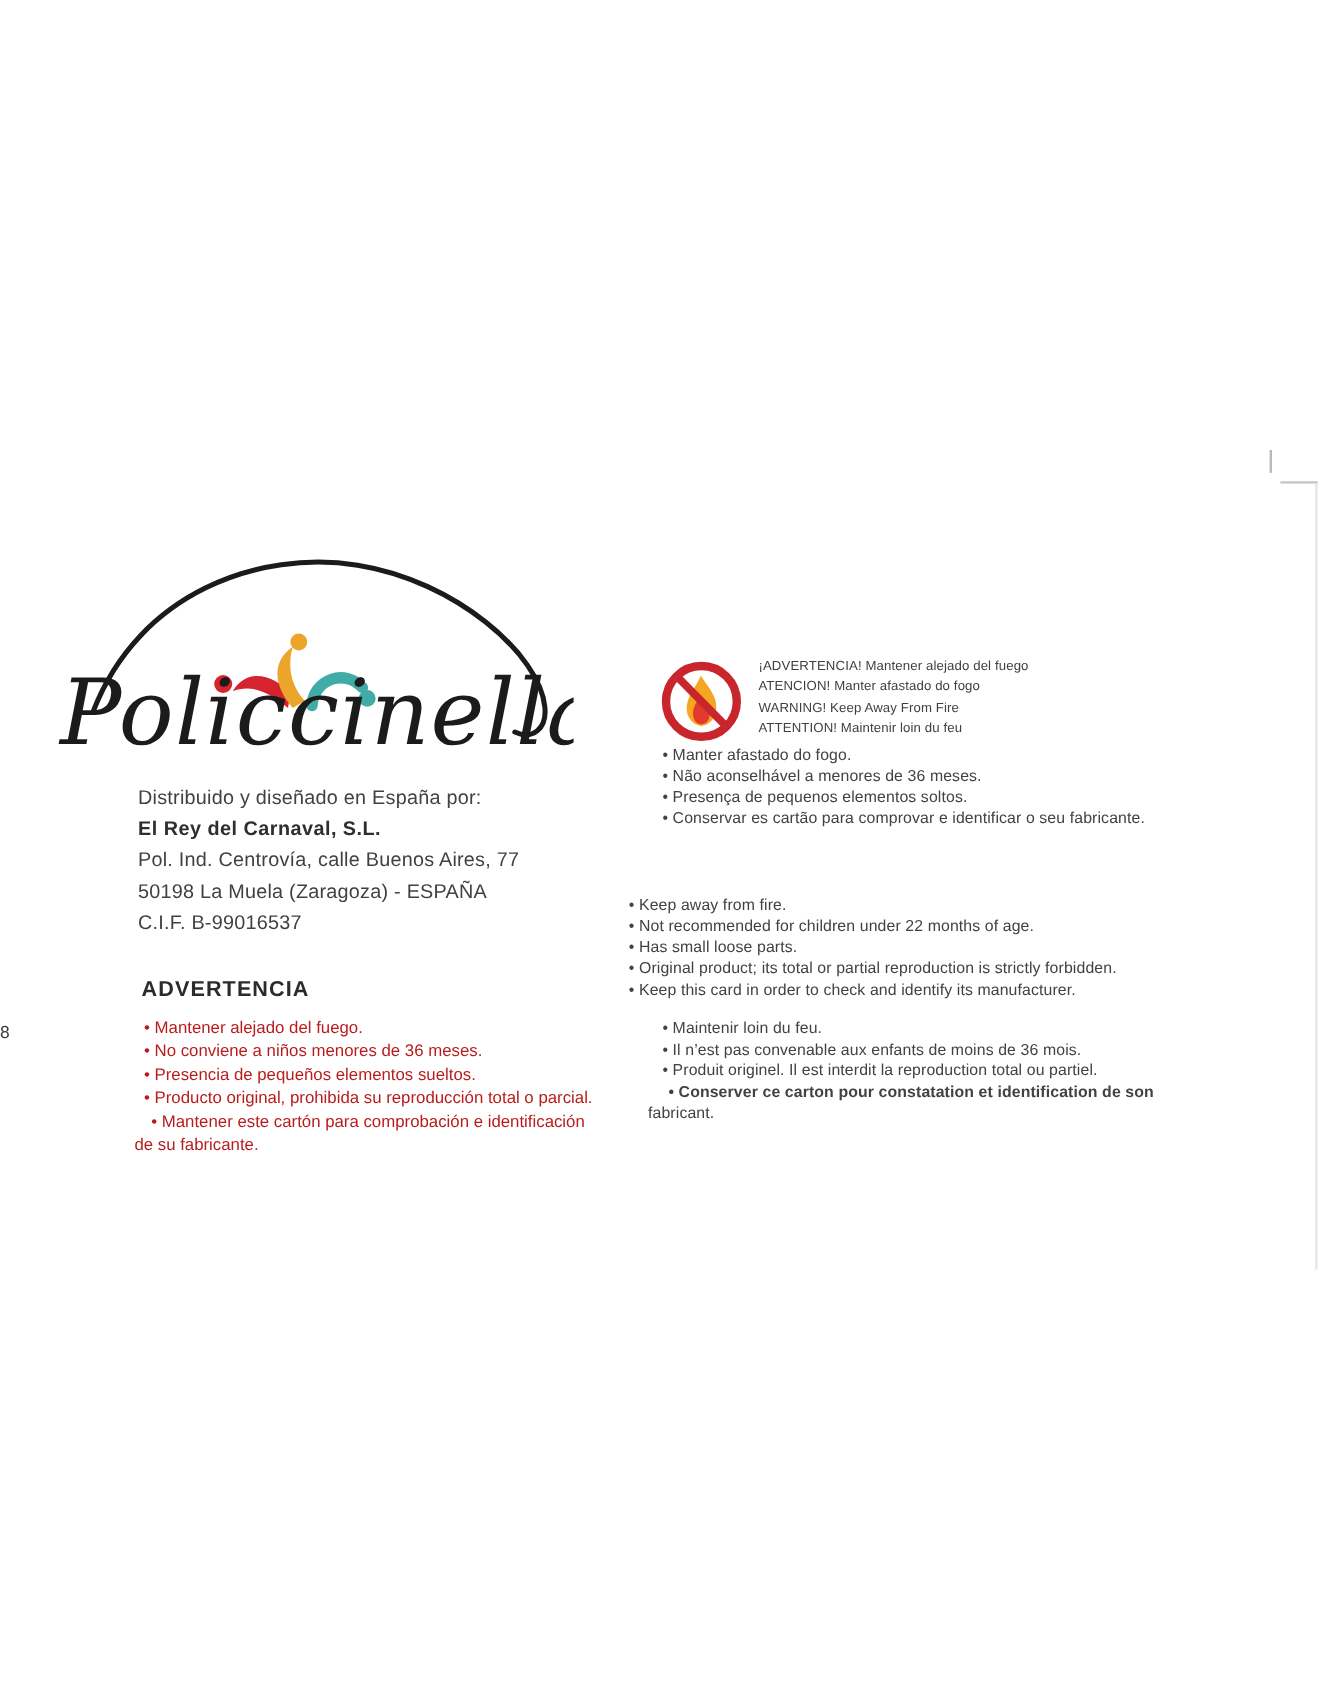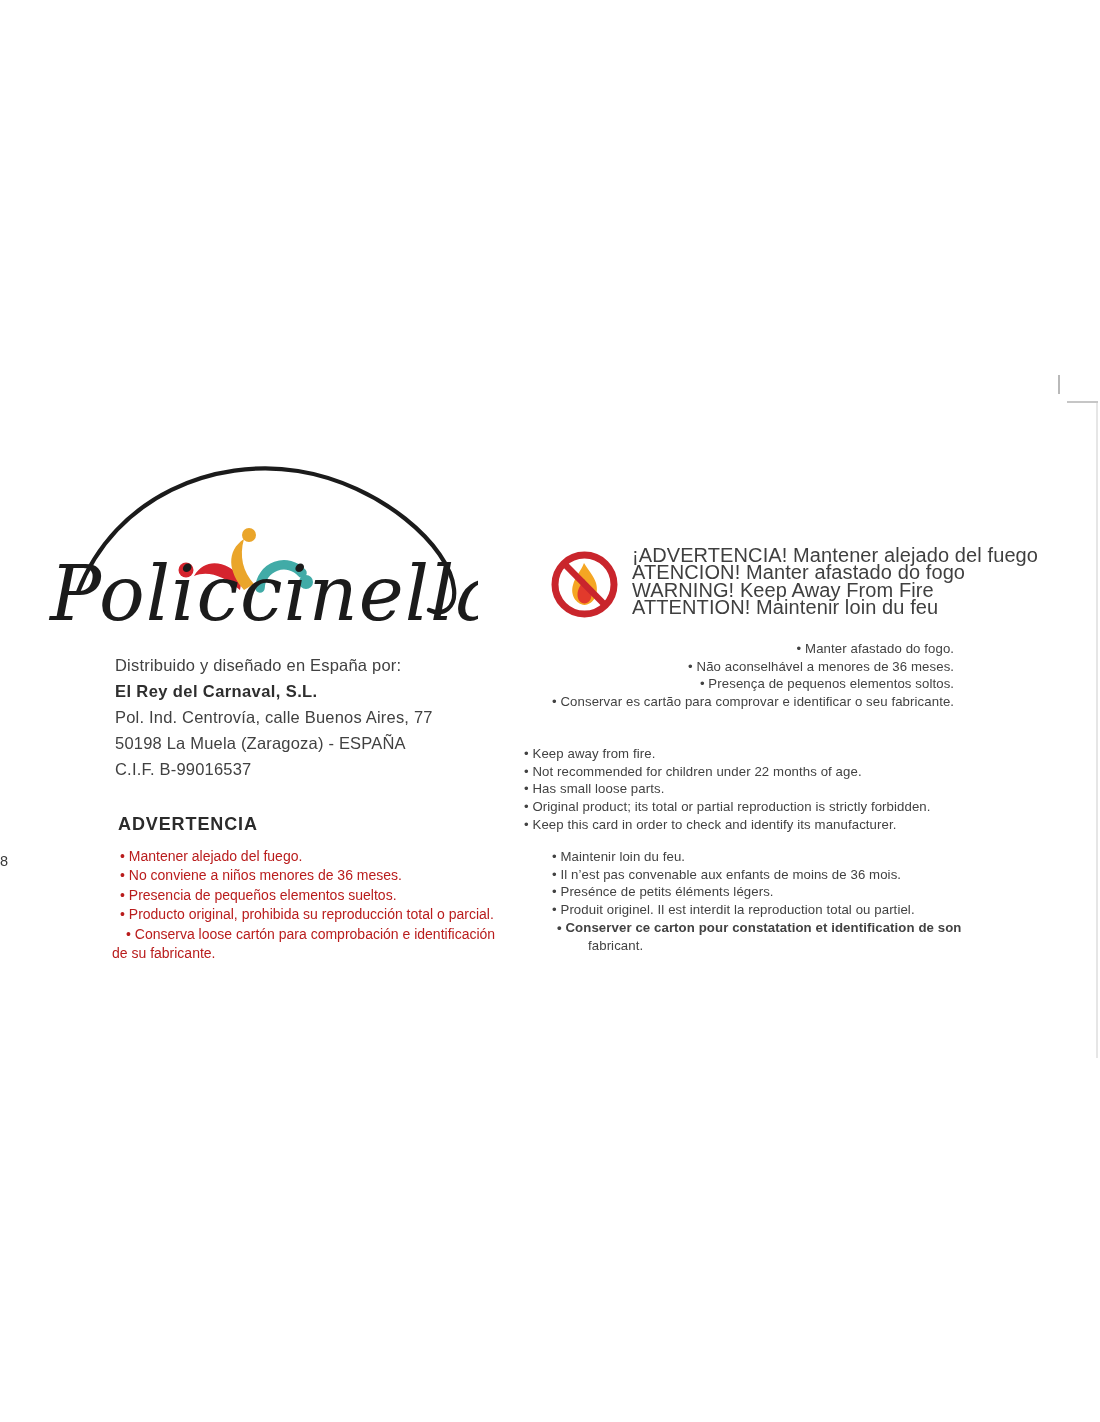--- a/index.html
+++ b/index.html
@@ -32,29 +32,29 @@
 
   .list-es { left:112px; top:847px; font-size:14px; line-height:19.4px; color:#b91c1c; }
   .list-es .li { text-indent:8px; }
   .list-es .li.indent2 { text-indent:14px; }
   .list-es .li.cont { text-indent:0; }
 
   
   .fire-icon { position:absolute; left:551px; top:551px; width:67px; height:67px; }
   .fire-lines {
     position:absolute; left:632px; top:547px;
-    font-size:20px; line-height:17.4px; color:#3f3f3f; letter-spacing:0.1px;
+    font-size:11px; line-height:17.4px; color:#3f3f3f; letter-spacing:0.1px;
   }
   .fire-lines div { white-space:nowrap; }
 
   .list-r { font-size:13.2px; line-height:17.7px; color:#424242; letter-spacing:0.1px; }
   .list-r .li { text-indent:12px; }
   .list-r .li.indent2 { text-indent:17px;font-weight:bold; }
-  .list-r .li.cont { text-indent:0;margin-left:48px; }
-  .list-pt { left:540px; top:640px;text-align:right; }
+  .list-r .li.cont { text-indent:0; }
+  .list-pt { left:540px; top:620px; }
   .list-en { left:512px; top:745px; }
   .list-fr { left:540px; top:848px; }
 
   
   .edge-number {
     position:absolute; left:0px; top:853px;
     font-size:14.5px; color:#3a3a3a;
   }
 
   
@@ -91,21 +91,21 @@
     <div>C.I.F. B-99016537</div>
   </div>
 
   <div class="adv-title">ADVERTENCIA</div>
 
   <div class="list list-es">
     <div class="li">• Mantener alejado del fuego.</div>
     <div class="li">• No conviene a niños menores de 36 meses.</div>
     <div class="li">• Presencia de pequeños elementos sueltos.</div>
     <div class="li">• Producto original, prohibida su reproducción total o parcial.</div>
-    <div class="li indent2">• Conserva loose cartón para comprobación e identificación</div>
+    <div class="li indent2">• Mantener este cartón para comprobación e identificación</div>
     <div class="li cont">de su fabricante.</div>
   </div>
 
   <svg class="fire-icon" viewBox="0 0 67 67">
     <circle cx="33.5" cy="33.5" r="28" fill="#ffffff"></circle>
     <path d="M 33 12 C 30 20 24 26 22 34 C 19 44 25 53 33.5 54 C 43 53 48 43 45 32 C 43 25 37 19 33 12 Z" fill="#f5a623"></path>
     <path d="M 33 28 C 30 34 26.5 37.5 26.5 43.5 C 26.5 49 29.5 52.5 33.5 52.5 C 37.5 52.5 40.5 49 40.5 43.5 C 40.5 38 36.5 33.5 33 28 Z" fill="#e23a2c"></path>
     <line x1="14" y1="13.5" x2="53.5" y2="53.5" stroke-width="6.5" stroke="#c9252c"></line>
     <circle cx="33.5" cy="33.5" r="29.5" fill="none" stroke-width="7" stroke="#c9252c"></circle>
   </svg>
@@ -128,21 +128,20 @@
     <div class="li">• Keep away from fire.</div>
     <div class="li">• Not recommended for children under 22 months of age.</div>
     <div class="li">• Has small loose parts.</div>
     <div class="li">• Original product; its total or partial reproduction is strictly forbidden.</div>
     <div class="li">• Keep this card in order to check and identify its manufacturer.</div>
   </div>
 
   <div class="list list-r list-fr">
     <div class="li">• Maintenir loin du feu.</div>
     <div class="li">• Il n’est pas convenable aux enfants de moins de 36 mois.</div>
-    <div class="li">• Presénce de petits éléments légers.</div>
     <div class="li">• Produit originel. Il est interdit la reproduction total ou partiel.</div>
     <div class="li indent2">• Conserver ce carton pour constatation et identification de son</div>
     <div class="li cont">fabricant.</div>
   </div>
 
   <div class="edge-number">8</div>
 
   <div class="crop-v"></div>
   <div class="crop-h"></div>
   <div class="edge-line"></div>

